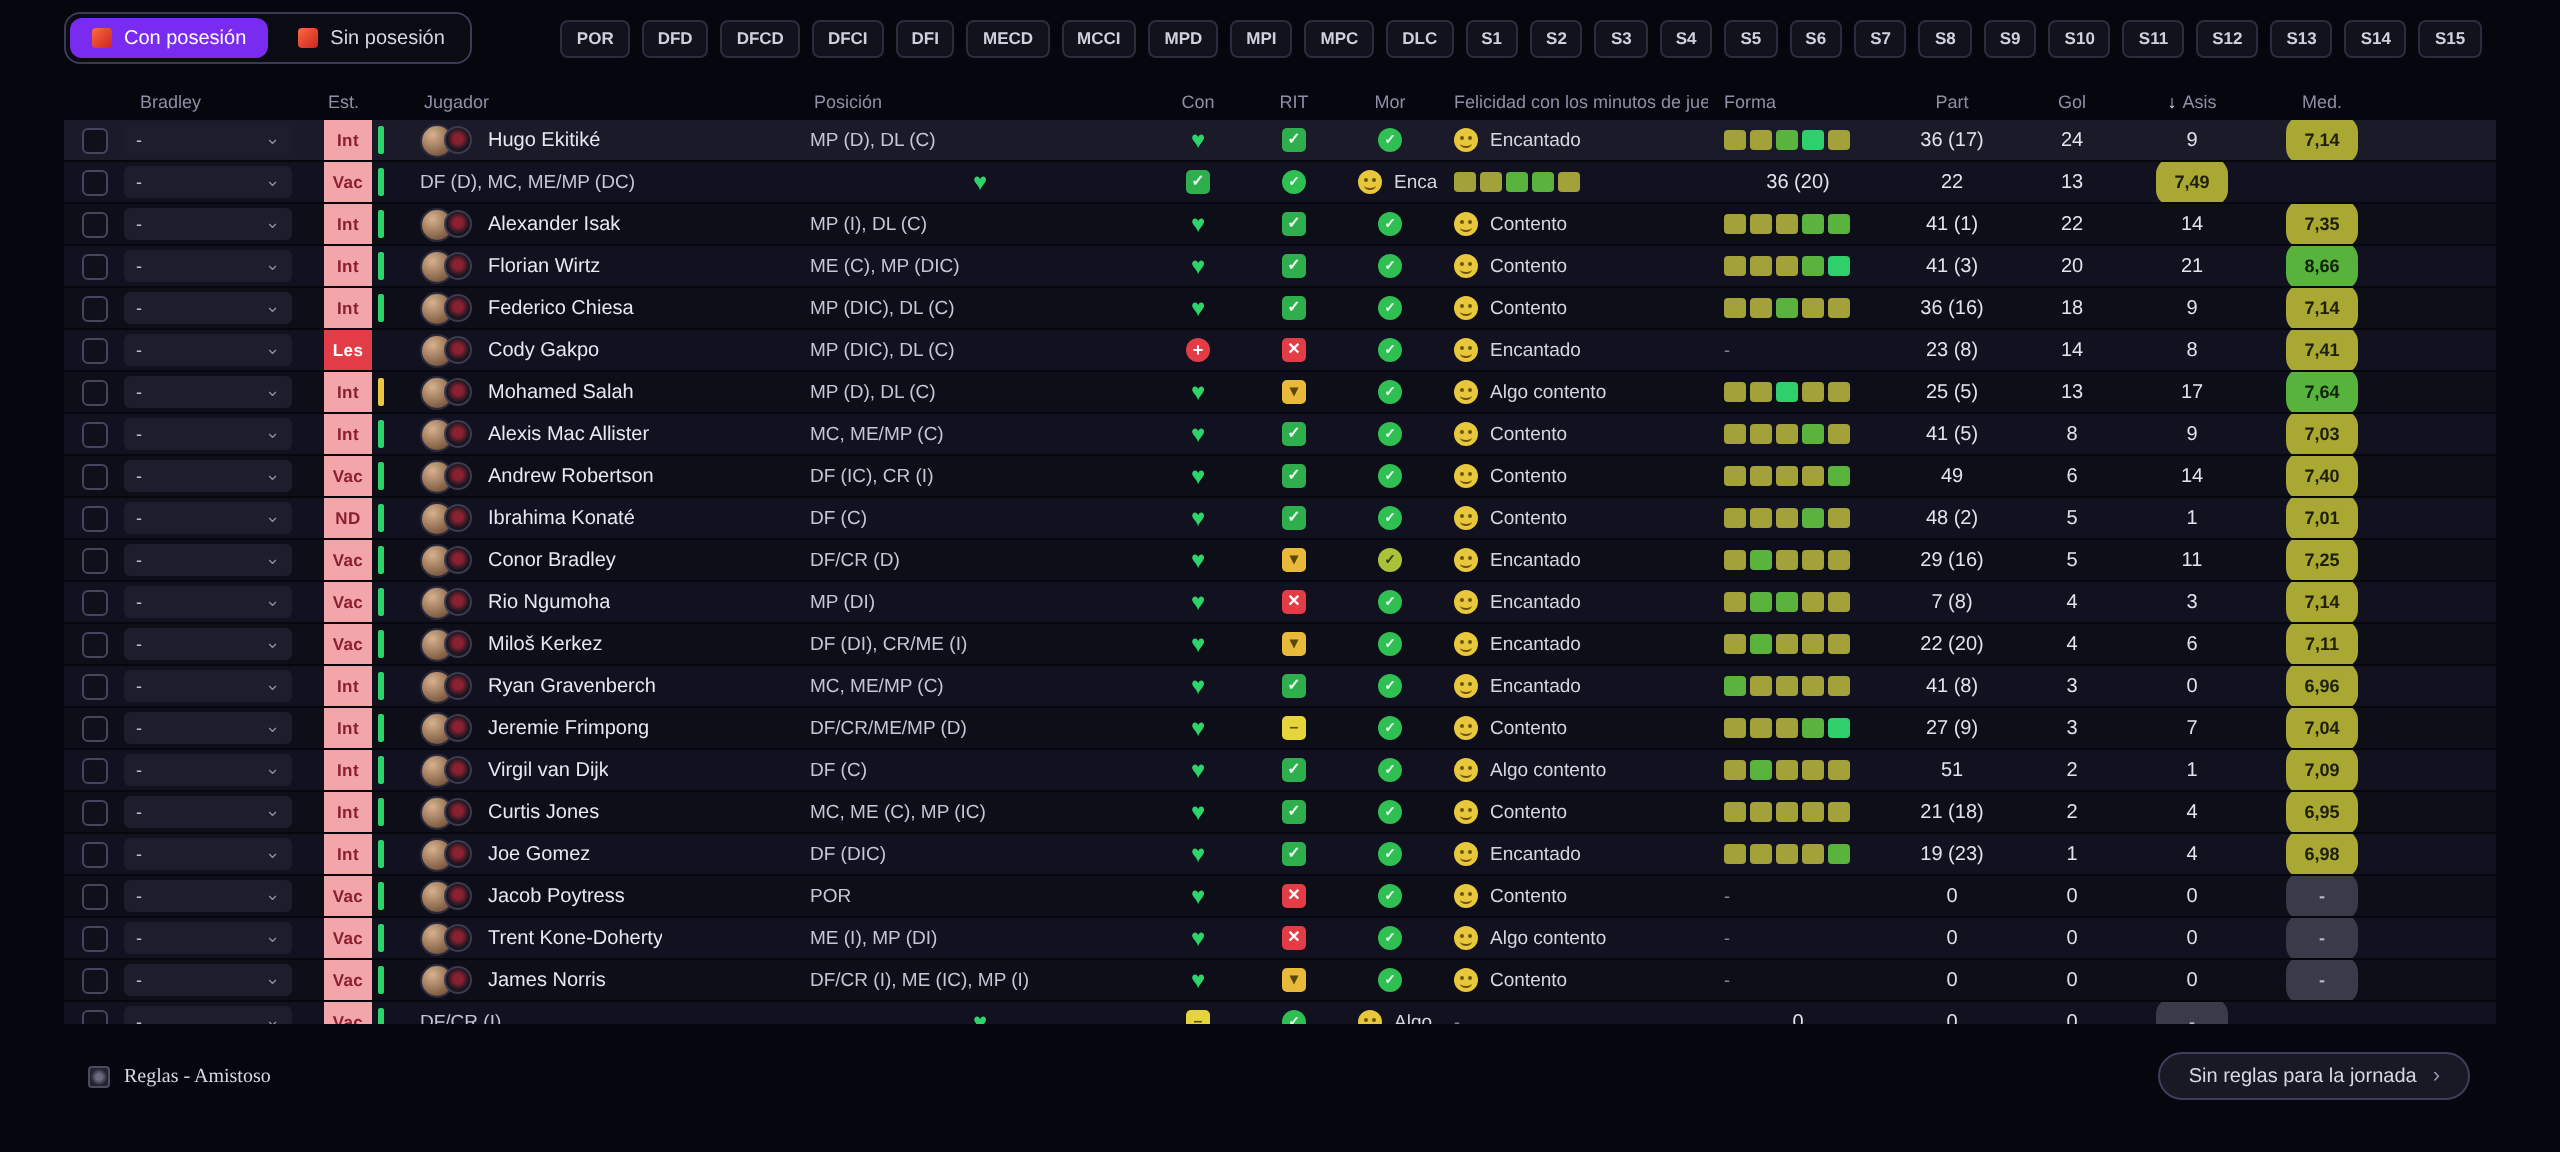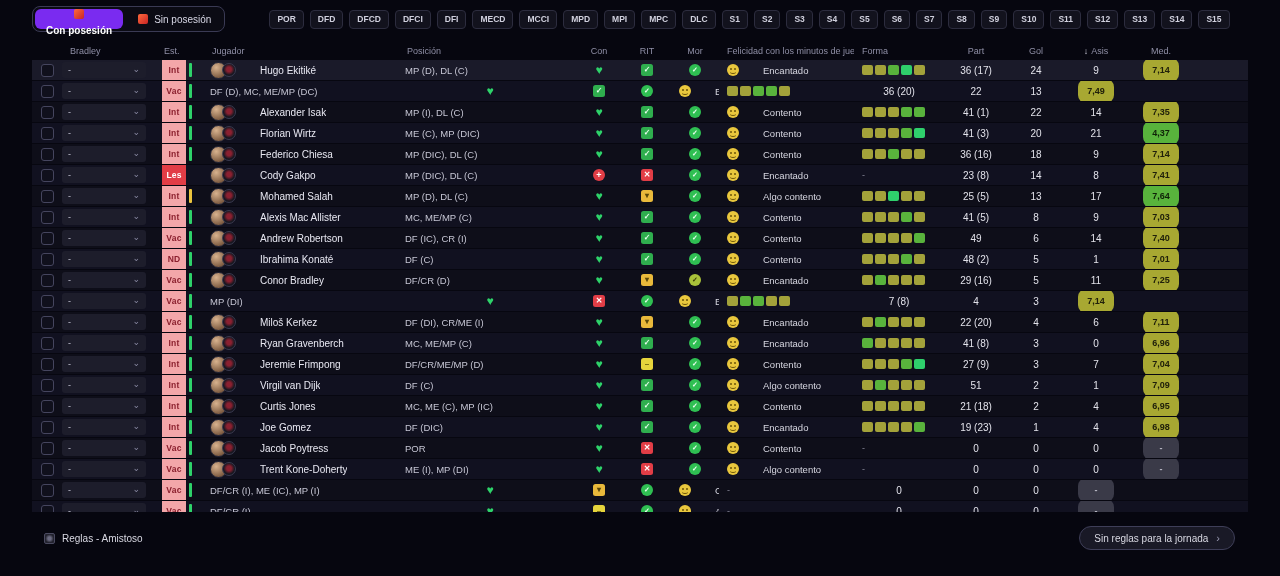--- a/index.html
+++ b/index.html
@@ -9,21 +9,21 @@
     font-family:"Liberation Sans", sans-serif;
     color:#e6e6ee;
     overflow:hidden;
   }
 
   
   .topbar { display:flex; align-items:center; gap:44px; padding:6px 32px 5px 32px; }
   .seg-wrap { display:flex; gap:4px; border:1px solid #3a3a54; border-radius:8px; padding:2px; background:#0b0b14; flex:none; }
   .seg { display:flex; align-items:center; gap:6px; height:20px; padding:0 11px; border-radius:6px;
          background:transparent; border:none; color:#d6d6e4; font-size:10px; font-family:inherit; cursor:pointer; white-space:nowrap; }
-  .seg.selected { background:#7a2bf0; color:#fff; font-weight:bold;flex-direction:column; }
+  .seg.selected { background:#7a2bf0; color:#fff; font-weight:normal; }
   .segicon { width:10px; height:10px; border-radius:2px; background:linear-gradient(135deg,#ff6a3c,#c92424); flex:none; }
   .filters { display:flex; gap:6px; align-items:center; flex-wrap:nowrap; }
   .fbtn { height:19px; padding:0 7px; display:flex; align-items:center; background:#12121d; border:1px solid #2c2c3e;
           border-radius:4px; font-size:8.5px; font-weight:bold; color:#d0d0dd; font-family:inherit; cursor:pointer; white-space:nowrap; }
 
   
   .table { margin:4px 32px 0 32px; width:1216px;
     --cols: 30px 100px 48px 195px 170px 48px 48px 48px 135px 90px 64px 56px 64px 66px 1fr; }
   .thead { display:grid; grid-template-columns:var(--cols); height:19px; align-items:center;
            font-size:9px; color:#8f8fa6; }
@@ -50,39 +50,39 @@
   .badge-int, .badge-vac, .badge-nd { background:#f3a6a9; color:#8a1f2d; }
   .badge-les { background:#e23d46; color:#fff; }
   .sbar { width:3px; height:14px; border-radius:1px; margin-left:3px; flex:none; }
   .bar-green { background:#2ed36a; }
   .bar-yellow { background:#ecc53e; }
 
   .avatar { width:17px; height:17px; border-radius:50%; flex:none;
             background:radial-gradient(circle at 35% 30%, #d8b28e, #7c5a40 75%); border:1px solid #2a2a3a; }
   .club { width:14px; height:14px; border-radius:50%; flex:none; margin-left:-5px;
           background:radial-gradient(circle at 50% 45%, #8a2030 0 26%, #171720 62%); border:1px solid #3a3a50; }
-  .pname { margin-left:24px; font-size:10px; color:#e8e8f2; white-space:nowrap; overflow:hidden; text-overflow:ellipsis; }
+  .pname { margin-left:8px; font-size:10px; color:#e8e8f2; white-space:nowrap; overflow:hidden; text-overflow:ellipsis; }
 
   .conic { display:inline-flex; align-items:center; justify-content:center; }
   .con-heart { color:#2ed36a; font-size:12px; line-height:1; }
   .con-injury { width:12px; height:12px; border-radius:50%; background:#e23d46; color:#fff; font-size:9px; font-weight:bold; }
 
   .ritic { width:12px; height:12px; border-radius:2.5px; display:inline-flex; align-items:center; justify-content:center;
            font-size:8px; font-weight:bold; line-height:1; }
   .rit-check { background:#2fae4e; color:#eafff0; }
   .rit-warn  { background:#e9b93b; color:#5a4708; }
   .rit-cross { background:#e23d46; color:#fff; }
   .rit-dash  { background:#e6d43c; color:#5a5208; }
 
   .moric { width:12px; height:12px; border-radius:50%; display:inline-flex; align-items:center; justify-content:center;
            font-size:7px; font-weight:bold; color:#eafff0; }
   .mor-green { background:#2fbf52; }
   .mor-yellowgreen { background:#a9c23a; color:#3c3c08; }
 
-  .c-hap { gap:24px; padding-left:8px;text-align:center; }
+  .c-hap { gap:6px; padding-left:8px;text-align:center; }
   .smiley { width:12px; height:12px; border-radius:50%; background:#e9c73d; position:relative; flex:none; }
   .smiley::before { content:""; position:absolute; top:3.5px; left:3px; width:2px; height:2px; background:#6b5408;
                     border-radius:50%; box-shadow:4px 0 0 #6b5408; }
   .smiley::after { content:""; position:absolute; left:3px; right:3px; bottom:2.5px; height:3.5px;
                    border-bottom:1.5px solid #6b5408; border-radius:50%; }
   .hap-label { font-size:9.5px; color:#d6d6e0; white-space:nowrap; }
 
   .c-form { padding-left:8px; }
   .formwrap { display:inline-flex; align-items:center; }
   .fsq { width:11px; height:10px; border-radius:2px; margin-right:2px; }
@@ -98,21 +98,21 @@
   .med-green { background:#58b33c; color:#0f2208; }
   .med-gray  { background:#3a3a48; color:#b8b8c4; }
 
   .sorticon { color:#cfcfdd; font-size:9px; }
 
   
   .footer { display:flex; align-items:center; justify-content:space-between; margin:14px 45px 0 44px; }
   .rules { display:flex; align-items:center; gap:7px; }
   .rules-icon { width:11px; height:11px; border-radius:2px; border:1px solid #4a4a60;
                 background:radial-gradient(circle at 50% 50%, #6a6a80 0 25%, #23232f 65%); flex:none; }
-  .rules-label { font-size:10px; color:#d8d8e2; }
+  .rules-label { font-size:10px; color:#d8d8e2;font-family:Liberation Serif, serif; }
   .no-rules { height:24px; border-radius:12px; border:1px solid #3e3e58; background:#191926; color:#d8d8e2;
               padding:0 14px; font-size:10px; font-family:inherit; display:flex; align-items:center; gap:8px; cursor:pointer; }
   .chev-r { color:#9a9ab2; font-size:11px; }
 </style>
 </head>
 <body>
 
 <div class="topbar">
   <div class="seg-wrap">
     <button class="seg selected">
@@ -394,21 +394,21 @@
       <div class="cell c-num">
         <span>41 (3)</span>
       </div>
       <div class="cell c-num">
         <span>20</span>
       </div>
       <div class="cell c-num">
         <span>21</span>
       </div>
       <div class="cell c-med">
-        <span class="medpill med-green">4,37</span>
+        <span class="medpill med-green">8,66</span>
       </div>
       <div class="cell"></div>
     </div>
       <div class="row">
       <div class="cell c-check">
         <span class="checkbox"></span>
       </div>
       <div class="cell c-pick">
         <div class="dropdown">
           <span>-</span>
@@ -812,20 +812,25 @@
       <div class="cell c-pick">
         <div class="dropdown">
           <span>-</span>
           <span class="chev"></span>
         </div>
       </div>
       <div class="cell c-est">
         <span class="badge badge-vac">Vac</span>
         <span class="sbar bar-green"></span>
       </div>
+      <div class="cell c-player">
+        <span class="avatar"></span>
+        <span class="club"></span>
+        <span class="pname">Rio Ngumoha</span>
+      </div>
       <div class="cell c-pos">
         <span>MP (DI)</span>
       </div>
       <div class="cell c-ic">
         <span class="conic con-heart">♥</span>
       </div>
       <div class="cell c-ic">
         <span class="ritic rit-cross">✕</span>
       </div>
       <div class="cell c-ic">
@@ -1316,20 +1321,25 @@
       </div>
       <div class="cell c-pick">
         <div class="dropdown">
           <span>-</span>
           <span class="chev"></span>
         </div>
       </div>
       <div class="cell c-est">
         <span class="badge badge-vac">Vac</span>
         <span class="sbar bar-green"></span>
+      </div>
+      <div class="cell c-player">
+        <span class="avatar"></span>
+        <span class="club"></span>
+        <span class="pname">James Norris</span>
       </div>
       <div class="cell c-pos">
         <span>DF/CR (I), ME (IC), MP (I)</span>
       </div>
       <div class="cell c-ic">
         <span class="conic con-heart">♥</span>
       </div>
       <div class="cell c-ic">
         <span class="ritic rit-warn">▾</span>
       </div>

